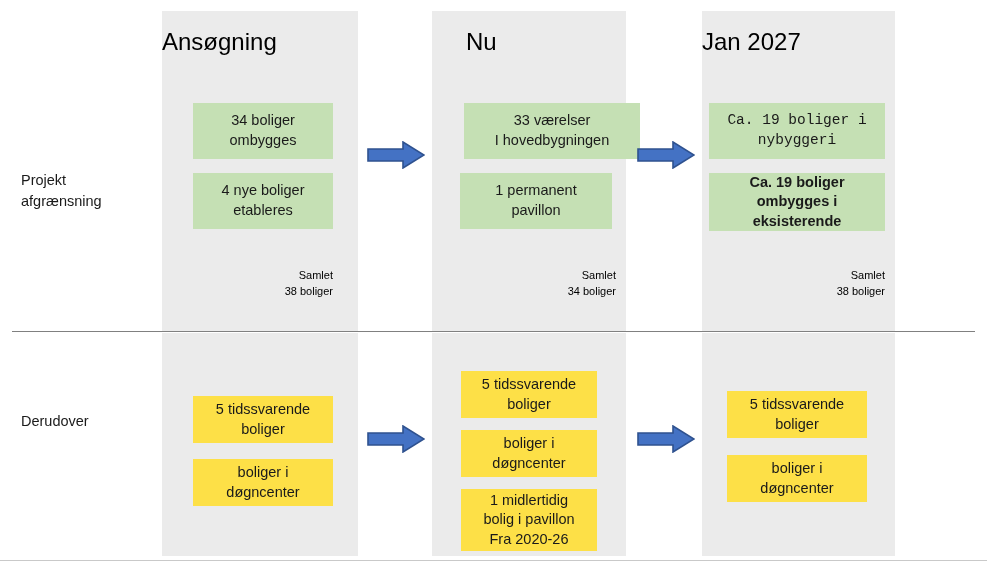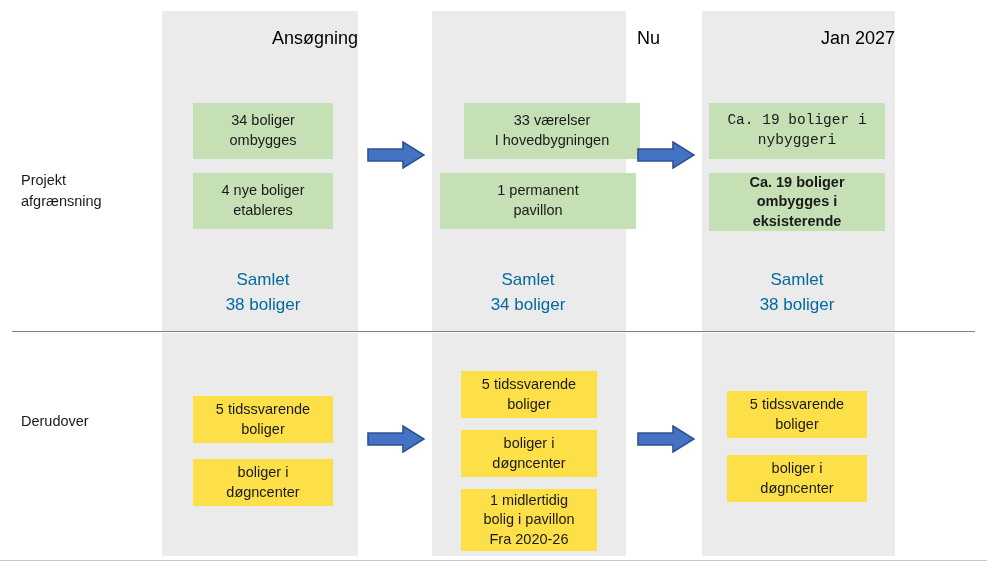--- a/index.html
+++ b/index.html
@@ -27,22 +27,22 @@
   #col-top-1 { left: 162px; top: 11px;  width: 196px; height: 320px; }
   #col-top-2 { left: 432px; top: 11px;  width: 194px; height: 320px; }
   #col-top-3 { left: 702px; top: 11px;  width: 193px; height: 320px; }
   #col-bot-1 { left: 162px; top: 333px; width: 196px; height: 223px; }
   #col-bot-2 { left: 432px; top: 333px; width: 194px; height: 223px; }
   #col-bot-3 { left: 702px; top: 333px; width: 193px; height: 223px; }
 
   
   .col-header {
     position: absolute;
-    text-align: right;
-    font-size: 18px;
+    text-align: left;
+    font-size: 24px;
     font-weight: 400;
     color: #000000;
     letter-spacing: 0px;
   }
   #header-1 { left: 162px; top: 28px; width: 196px; }
   #header-2 { left: 432px; top: 28px; width: 194px; margin-left: 34px; }
   #header-3 { left: 702px; top: 28px; width: 193px; }
 
   
   .row-label {
@@ -70,32 +70,32 @@
     white-space: pre-line;
   }
   .box.green { background: #c5e0b4; }
   .box.blue  { background: #fde047; }
 
   
   #g1a { left: 193px; top: 103px; width: 140px; height: 56px; }
   #g1b { left: 193px; top: 173px; width: 140px; height: 56px; }
   
   #g2a { left: 440px; top: 103px; width: 176px; height: 56px; margin-left: 24px; }
-  #g2b { left: 440px; top: 173px; width: 196px; height: 56px; text-align: center; }
+  #g2b { left: 460px; top: 173px; width: 152px; height: 56px; text-align: center; }
   
   #g3a { left: 709px; top: 103px; width: 176px; height: 56px; font-family: Liberation Mono, monospace; }
   #g3b { left: 709px; top: 173px; width: 176px; height: 58px; font-weight: bold; }
 
   
   .total {
     position: absolute;
-    text-align: center;
-    font-size: 17px;
+    text-align: right;
+    font-size: 11px;
     line-height: 1.45;
-    color: #0369a1;
+    color: #000000;
     white-space: pre-line;
   }
   #t1 { left: 193px; top: 268px; width: 140px; }
   #t2 { left: 440px; top: 268px; width: 176px; }
   #t3 { left: 709px; top: 268px; width: 176px; }
 
   
   #b1a { left: 193px; top: 396px; width: 140px; height: 47px; }
   #b1b { left: 193px; top: 459px; width: 140px; height: 47px; }
   

